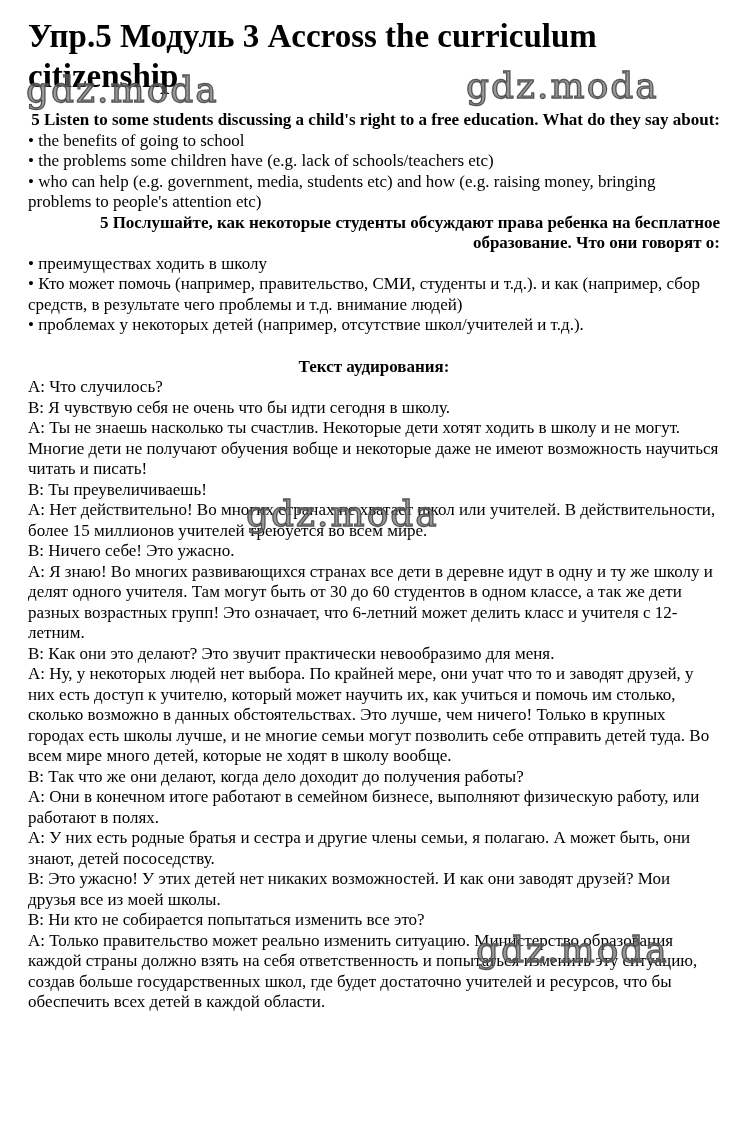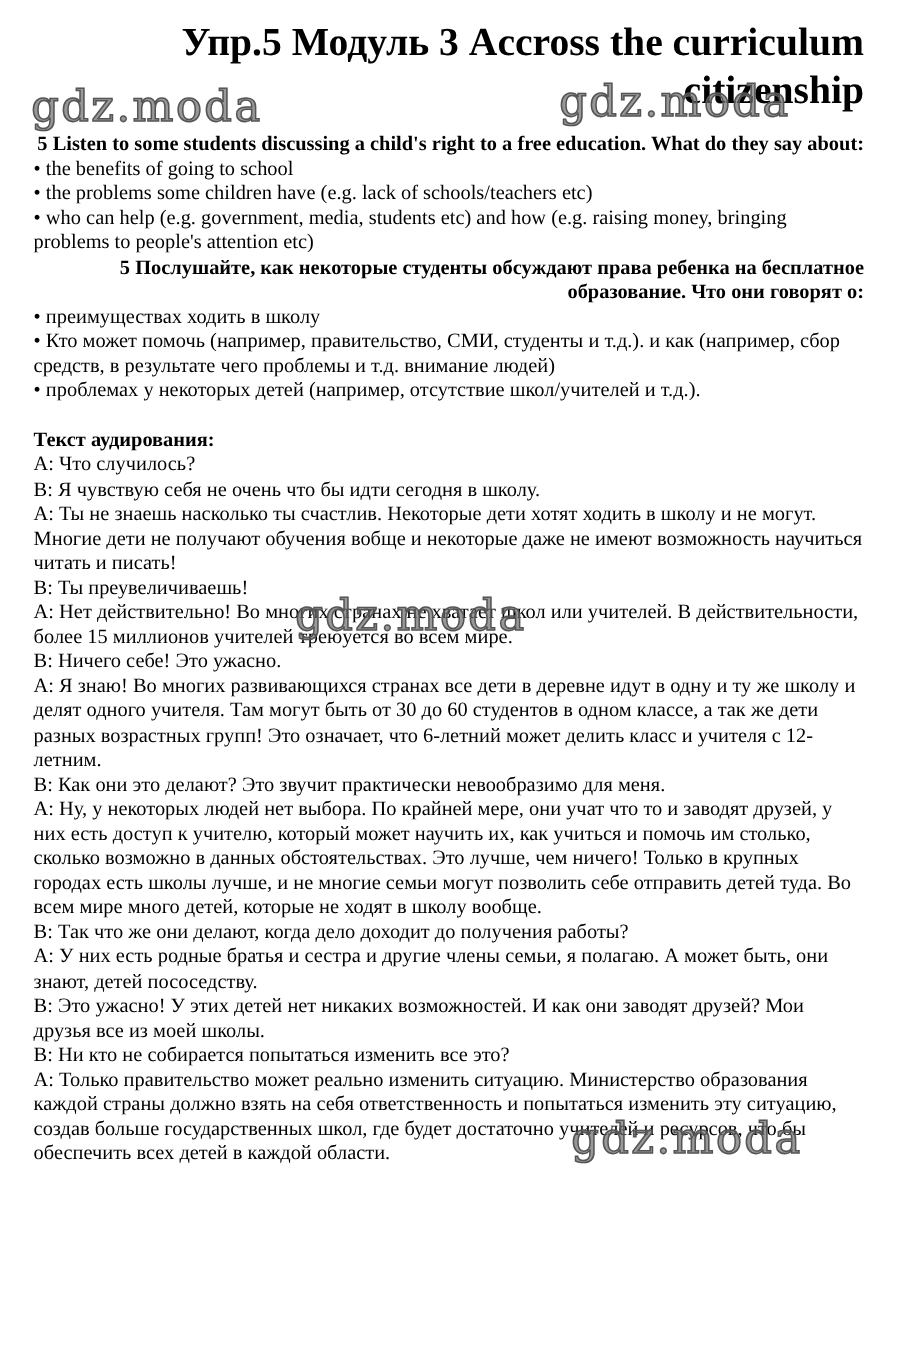--- a/index.html
+++ b/index.html
@@ -18,34 +18,35 @@
     font-family: "Liberation Serif", "DejaVu Serif", serif;
     font-size: 17px;
     line-height: 20.5px;
     color: #000000;
     overflow: hidden;
   }
   .title {
     font-size: 33px;
     line-height: 40px;
     font-weight: bold;
-    text-align: right;
+    text-align: left;
     margin: 4px 0 14px 0;
     font-family: "Liberation Serif", "DejaVu Serif", serif;
   }
   p {
     margin: 0;
   }
   .bold {
     font-weight: bold;
     text-align: right;
   }
   .transcript-heading {
     margin-top: 21px;
     font-weight: bold;
+    text-align: center;
   }
   .watermark {
     position: absolute;
     font-family: "DejaVu Serif", serif;
     font-weight: normal;
     font-size: 36px;
     line-height: 44px;
     letter-spacing: 2px;
     color: rgba(125, 125, 125, 0.35);
     -webkit-text-stroke: 1.3px #555555;
@@ -92,19 +93,20 @@
     <p>А: Что случилось?</p>
     <p>В: Я чувствую себя не очень что бы идти сегодня в школу.</p>
     <p>А: Ты не знаешь насколько ты счастлив. Некоторые дети хотят ходить в школу и не могут. Многие дети не получают обучения вобще и некоторые даже не имеют возможность научиться читать и писать!</p>
     <p>В: Ты преувеличиваешь!</p>
     <p>А: Нет действительно! Во многих странах не хватает школ или учителей. В действительности, более 15 миллионов учителей треюуется во всем мире.</p>
     <p>В: Ничего себе! Это ужасно.</p>
     <p>А: Я знаю! Во многих развивающихся странах все дети в деревне идут в одну и ту же школу и делят одного учителя. Там могут быть от 30 до 60 студентов в одном классе, а так же дети разных возрастных групп! Это означает, что 6-летний может делить класс и учителя с 12-летним.</p>
     <p>В: Как они это делают? Это звучит практически невообразимо для меня.</p>
     <p>А: Ну, у некоторых людей нет выбора. По крайней мере, они учат что то и заводят друзей, у них есть доступ к учителю, который может научить их, как учиться и помочь им столько, сколько возможно в данных обстоятельствах. Это лучше, чем ничего! Только в крупных городах есть школы лучше, и не многие семьи могут позволить себе отправить детей туда. Во всем мире много детей, которые не ходят в школу вообще.</p>
     <p>В: Так что же они делают, когда дело доходит до получения работы?</p>
+    <p>А: Они в конечном итоге работают в семейном бизнесе, выполняют физическую работу, или работают в полях.</p>
     <p>А: У них есть родные братья и сестра и другие члены семьи, я полагаю. А может быть, они знают, детей пососедству.</p>
     <p>В: Это ужасно! У этих детей нет никаких возможностей. И как они заводят друзей? Мои друзья все из моей школы.</p>
     <p>В: Ни кто не собирается попытаться изменить все это?</p>
     <p>А: Только правительство может реально изменить ситуацию. Министерство образования каждой страны должно взять на себя ответственность и попытаться изменить эту ситуацию, создав больше государственных школ, где будет достаточно учителей и ресурсов, что бы обеспечить всех детей в каждой области.</p>
   </section>
 
 </div>
 
 </body></html>

